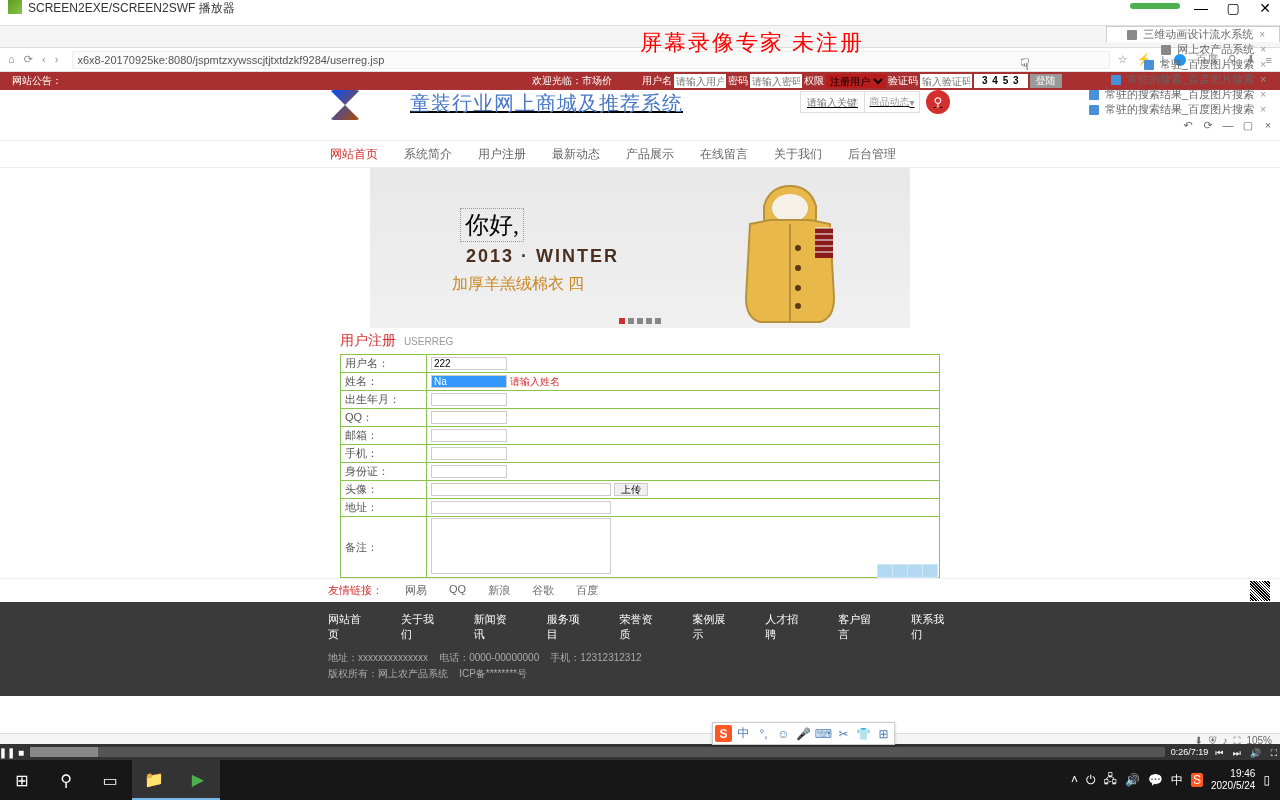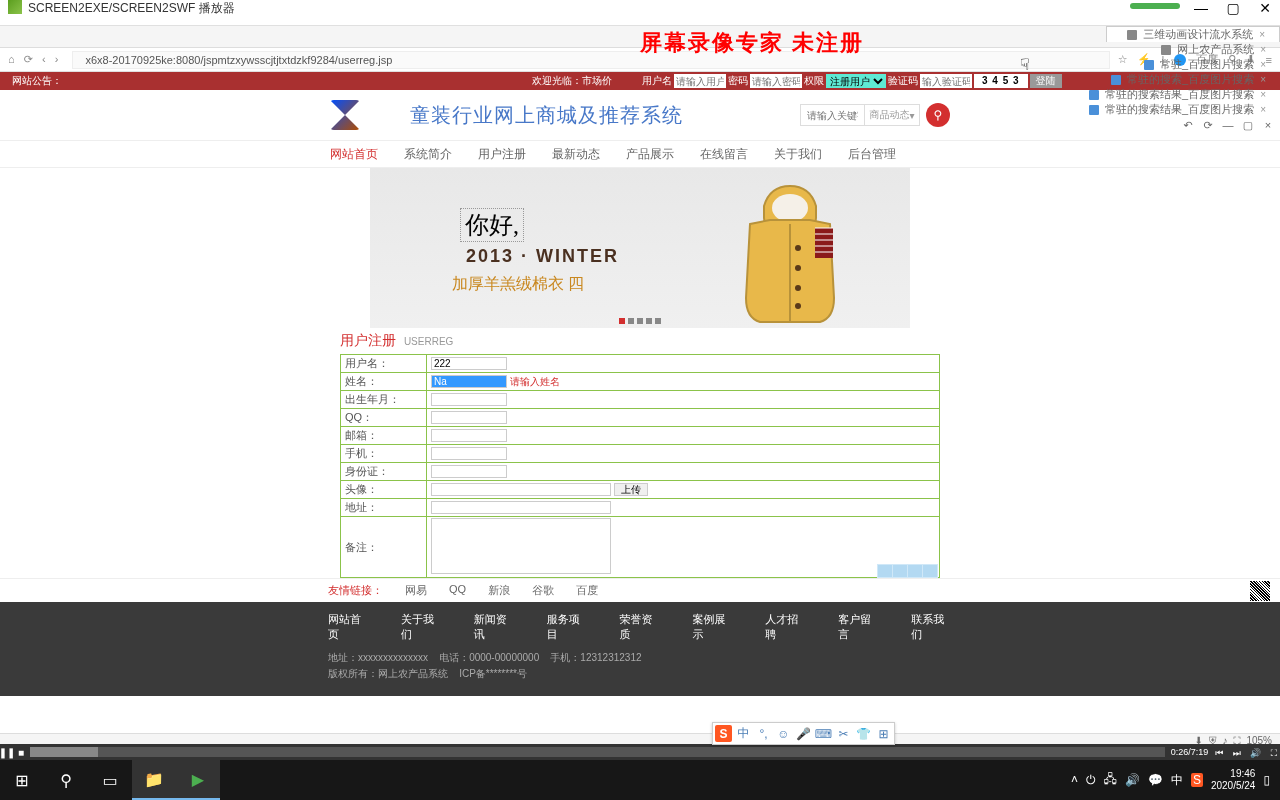--- a/index.html
+++ b/index.html
@@ -13,45 +13,45 @@
 .titlebar .winbtns span { width: 14px; text-align: center; font-size: 14px; cursor: pointer; }
 .green-bar { position: absolute; top: 3px; right: 100px; width: 50px; height: 6px; background: #4caf50; border-radius: 3px; }
 
 
 .browser-tabs { height: 22px; background: #f5f5f5; display: flex; align-items: flex-end; font-size: 11px; border-bottom: 1px solid #ddd; padding-left: 4px; flex-direction: column; }
 .btab { padding: 0 14px 0 20px; height: 20px; display: flex; align-items: center; gap: 6px; position: relative; cursor: pointer; color: #666; }
 .btab.active { background: #fff; border: 1px solid #ccc; border-bottom: none; }
 .btab .tclose { color: #999; font-size: 10px; }
 .btab .ticon { width: 10px; height: 10px; background: #888; display: inline-block; border-radius: 1px; }
 .btab .ticon.blue { background: #4a90d9; }
-.overlay-text { position: absolute; top: 28px; left: 640px; font-size: 22px; color: #ff0000; font-weight: bold; letter-spacing: 2px; z-index: 50; pointer-events: none; }
+.overlay-text { position: absolute; top: 28px; left: 640px; font-size: 22px; color: #ff0000; font-weight: normal; letter-spacing: 2px; z-index: 50; pointer-events: none; }
 .tab-right { margin-left: auto; display: flex; gap: 4px; padding-right: 4px; }
 .tab-right span { width: 16px; height: 16px; display: flex; align-items: center; justify-content: center; color: #666; cursor: pointer; font-size: 11px; }
 
 
 .addrbar { height: 24px; background: #fff; display: flex; align-items: center; padding: 0 8px; gap: 8px; border-bottom: 1px solid #e0e0e0; font-size: 11px; }
 .addrbar .nav-icons span { color: #888; margin-right: 6px; cursor: pointer; }
-.addrbar .url { flex: 1; color: #555; padding: 2px 12px; background: #fafafa; border: 1px solid #eee; }
+.addrbar .url { flex: 1; color: #555; padding: 2px 4px; background: #fafafa; border: 1px solid #eee; }
 .addrbar .right-icons { display: flex; gap: 10px; align-items: center; color: #888; }
 .addrbar .right-icons span { cursor: pointer; }
 .addrbar .blue-dot { width: 12px; height: 12px; border-radius: 50%; background: #2196f3; }
 .cursor-addr { position: absolute; top: 55px; left: 1020px; font-size: 16px; z-index: 60; pointer-events: none; }
 
 
 .redbar { height: 18px; background: #a93030; color: #fff; display: flex; align-items: center; font-size: 10px; padding: 0 12px; }
 .redbar .notice { width: 520px; }
 .redbar .welcome { width: 110px; }
 .redbar .login-strip { display: flex; align-items: center; gap: 2px; }
 .redbar input { height: 14px; width: 52px; font-size: 10px; border: none; padding: 0 2px; background: #fff; color: #333; }
-.redbar select { height: 14px; font-size: 10px; border: none; background: #5eead4; }
+.redbar select { height: 14px; font-size: 10px; border: none; background: #b91c1c; }
 .redbar .btn-sm { background: #999; color: #fff; padding: 0 6px; height: 14px; line-height: 14px; cursor: pointer; font-size: 10px; }
 .redbar .captcha-img { background: #fff; color: #000; padding: 0 8px; font-weight: bold; height: 14px; line-height: 14px; letter-spacing: 1px; }
 
 
-.header { height: 50px; background: #fff; display: flex; align-items: center; padding: 0 330px 0 330px; }
+.header { height: 50px; background: #fff; display: flex; align-items: flex-start; padding: 0 330px 0 330px; text-decoration: underline; }
 .logo-x { width: 30px; height: 30px; background: linear-gradient(135deg,#004eff,#b14c00); clip-path: polygon(0 0,100% 0,50% 50%,100% 100%,0 100%,50% 50%); margin-right: 50px; border-radius: 4px; }
 .site-title { font-size: 20px; color: #4878c8; font-weight: normal; letter-spacing: 1px; }
 .search-box { margin-left: auto; display: flex; align-items: center; }
 .search-box input { width: 65px; height: 22px; border: 1px solid #ddd; padding: 0 6px; font-size: 10px; }
 .search-box .sel { width: 55px; height: 22px; border: 1px solid #ddd; border-left: none; font-size: 10px; display: flex; align-items: center; justify-content: center; color: #999; }
 .search-btn { width: 24px; height: 24px; border-radius: 50%; background: #d32f2f; color: #fff; display: flex; align-items: center; justify-content: center; margin-left: 6px; cursor: pointer; font-size: 12px; }
 
 
 .nav { height: 28px; border-top: 1px solid #eee; border-bottom: 1px solid #eee; display: flex; align-items: center; padding-left: 330px; gap: 26px; font-size: 12px; }
 .nav a { color: #666; text-decoration: none; cursor: pointer; }

